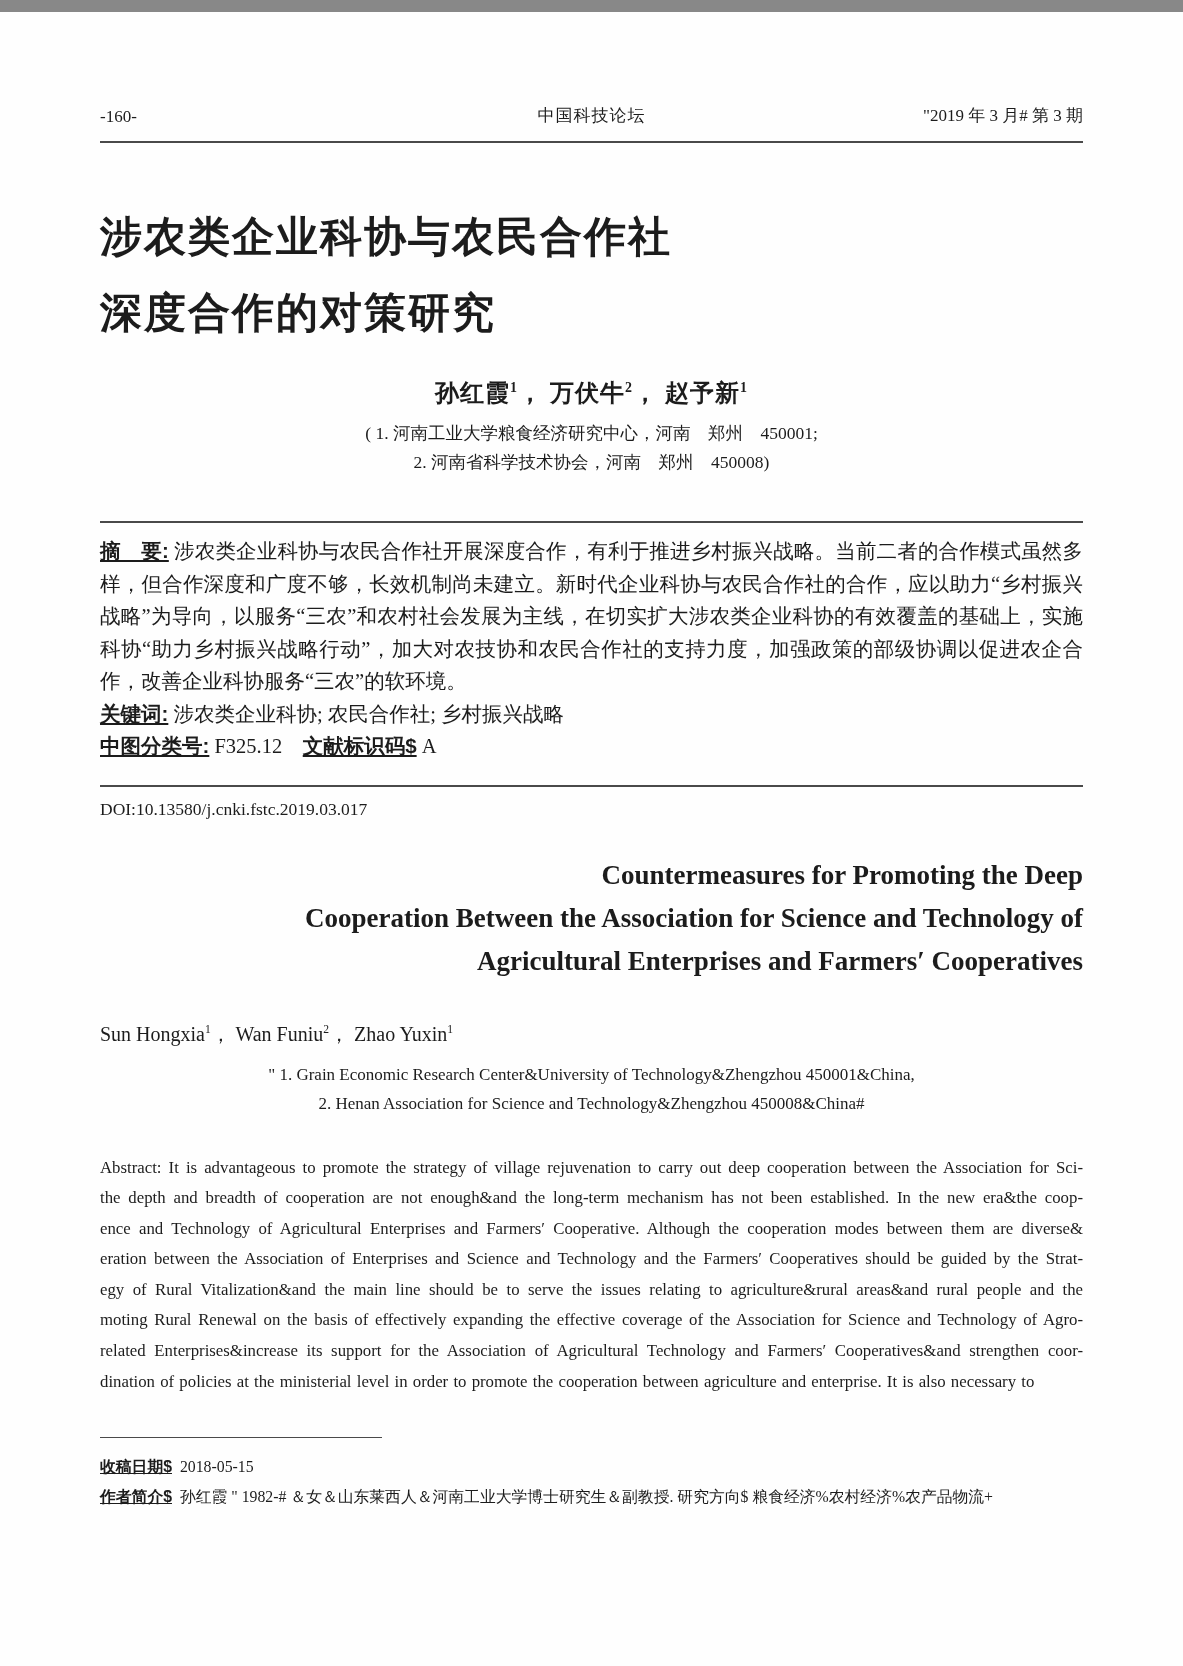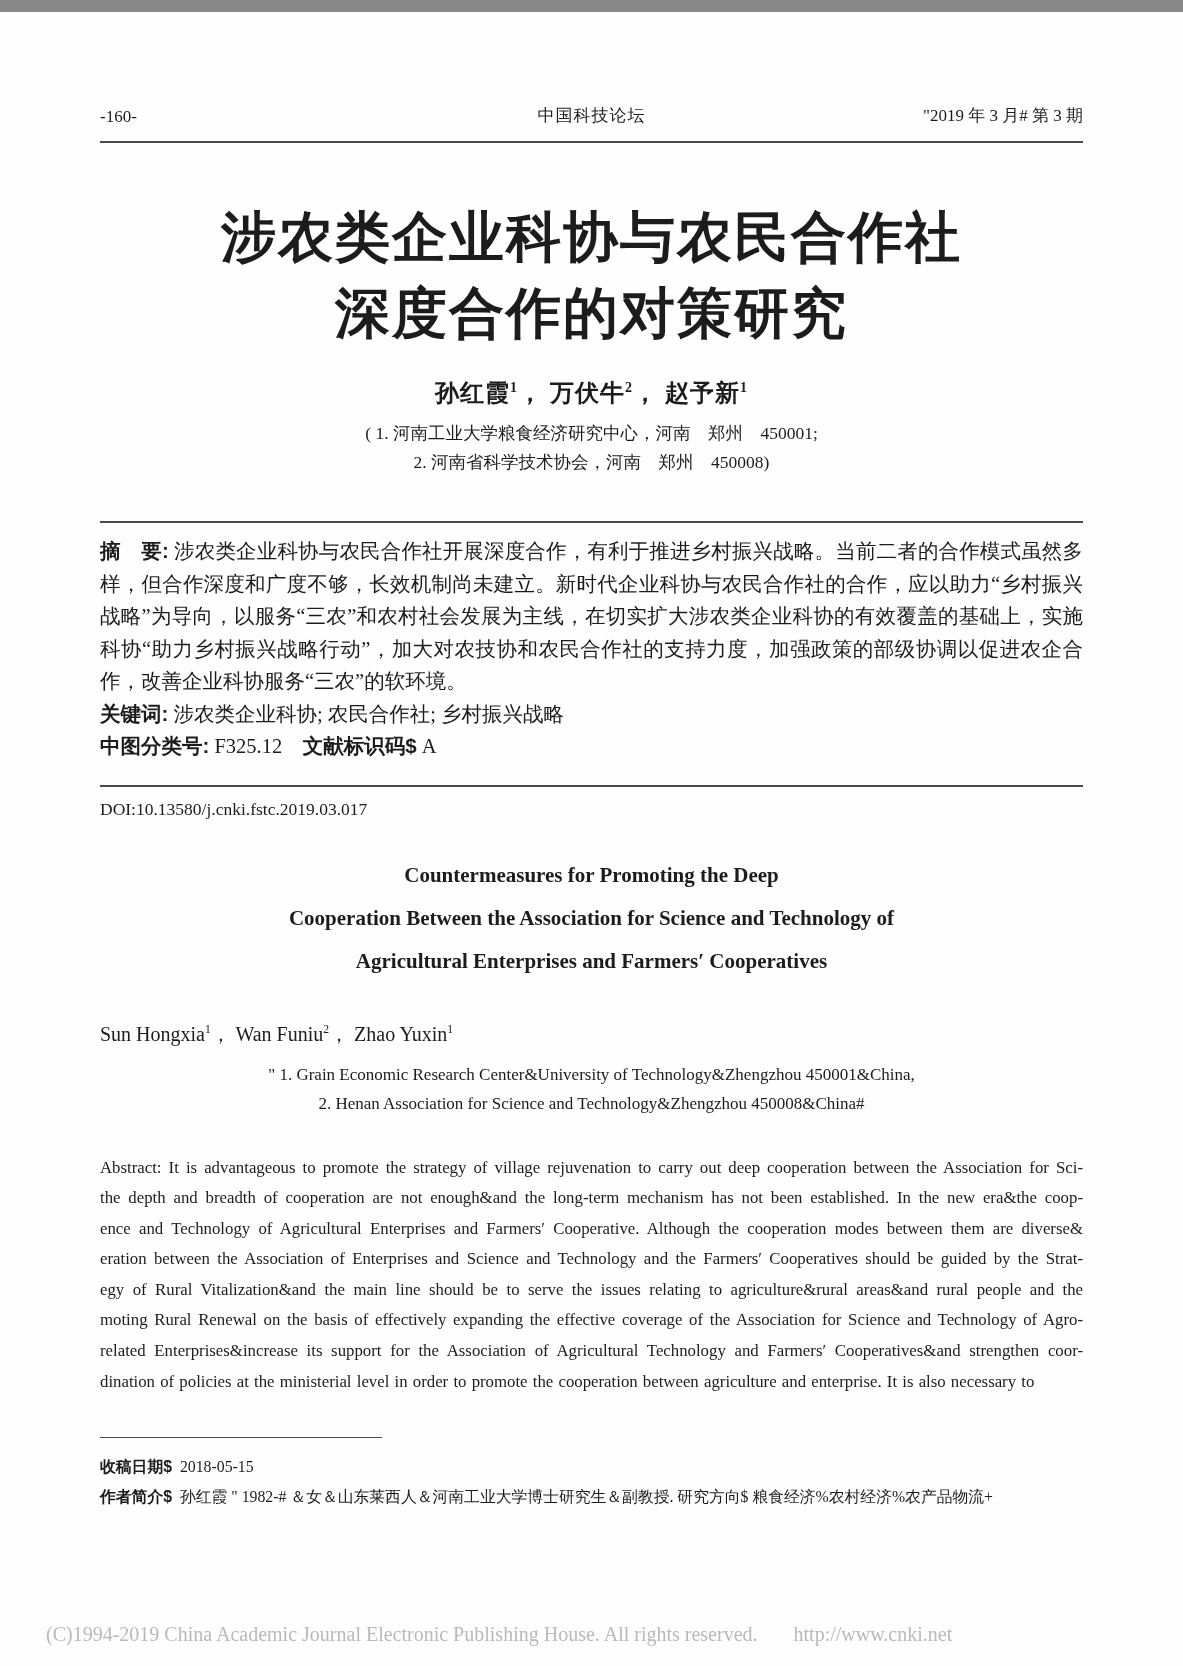--- a/index.html
+++ b/index.html
@@ -18,42 +18,42 @@
   .header{
     display:grid;grid-template-columns:1fr auto 1fr;align-items:end;
     padding-top:92px;font-size:17px;
   }
   .header .pageno{justify-self:start;}
   .header .journal{justify-self:center;letter-spacing:1px;}
   .header .issue{justify-self:end;}
   .header-rule{border:none;border-top:2.5px solid #4a4a4a;margin:14px 0 0 0;}
   
   .title-cn{
-    margin-top:56px;text-align:center;
+    margin-top:56px;
     font-family:"Liberation Sans","DejaVu Sans",sans-serif;
-    font-weight:700;font-size:55px;line-height:76px;letter-spacing:2px;
+    font-weight:700;font-size:42px;line-height:76px;letter-spacing:2px;
   }
   
   .authors-cn{margin-top:26px;text-align:center;font-size:24px;letter-spacing:1px;font-weight:bold;}
   sup{font-size:0.58em;vertical-align:super;line-height:0;}
   .affils-cn{margin-top:10px;text-align:center;font-size:17.5px;line-height:29px;}
   
   .abs-rule{border:none;border-top:2.5px solid #4a4a4a;margin:44px 0 0 0;}
   .abstract-cn{
     margin-top:12px;font-size:20.5px;line-height:32.5px;
     text-align:justify;
   }
-  .lbl{font-family:"Liberation Sans","DejaVu Sans",sans-serif;font-weight:700;}
+  .lbl{font-family:"Liberation Sans","DejaVu Sans",sans-serif;font-weight:700;text-decoration:underline;}
   .kv-line{font-size:20.5px;line-height:32.5px;}
   .bottom-rule{border:none;border-top:2px solid #4a4a4a;margin:22px 0 0 0;}
   .doi{margin-top:12px;font-size:17.5px;}
   
   .title-en{
-    margin-top:34px;text-align:center;
-    font-weight:700;font-size:21px;line-height:43px;
+    margin-top:34px;text-align:right;
+    font-weight:700;font-size:27px;line-height:43px;
   }
   .authors-en{margin-top:38px;text-align:left;font-size:20px;}
   .affils-en{margin-top:12px;text-align:center;font-size:17px;line-height:29.5px;}
   
   .abstract-en{margin-top:34px;font-size:16.8px;line-height:30.6px;word-spacing:1px;}
   .en-line{text-align:justify;text-align-last:justify;}
   .en-line:last-child{text-align-last:left;}
   
   .foot-rule{border:none;border-top:1.8px solid #4a4a4a;width:282px;margin:40px 0 0 0;}
   .footnotes{margin-top:14px;font-size:15.8px;line-height:30px;}
@@ -164,17 +164,13 @@
     <div class="footnotes">
 
 
         <div><span class="lbl">收稿日期$</span><span>&nbsp; </span><span>2018-05-15</span></div>
 
         <div><span class="lbl">作者简介$</span><span>&nbsp; </span><span>孙红霞 " 1982-# ＆女＆山东莱西人＆河南工业大学博士研究生＆副教授.  研究方向$  粮食经济%农村经济%农产品物流+</span></div>
       </div>
 
   </div>
 
-  <div class="footer">
-    <span>(C)1994-2019 China Academic Journal Electronic Publishing House. All rights reserved.</span>
-    <span>http://www.cnki.net</span>
-  </div>
 </div>
 
 </body></html>

